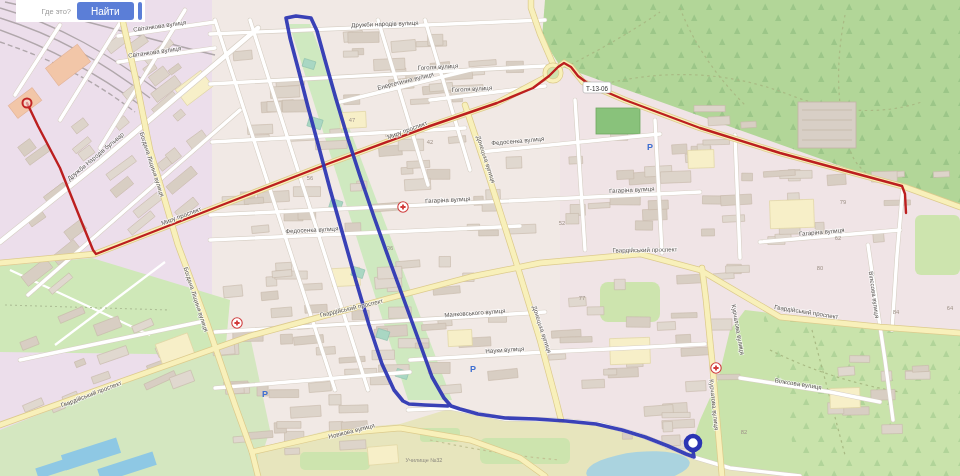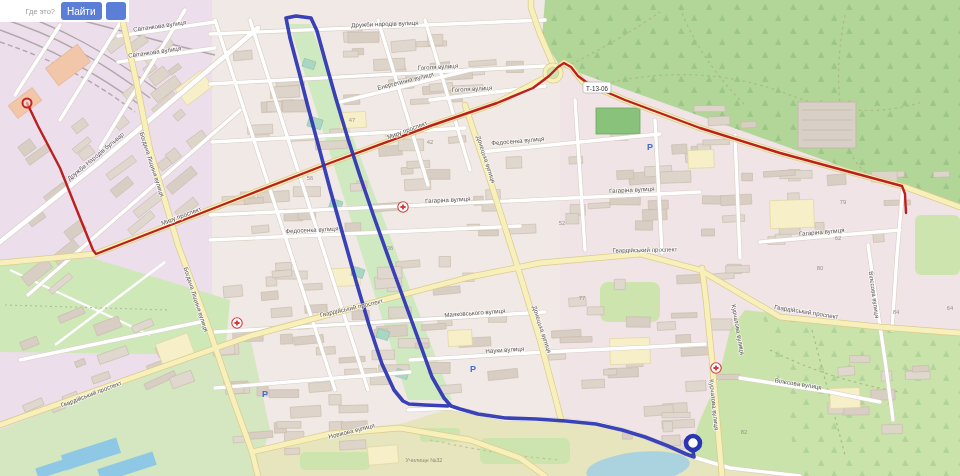--- a/index.html
+++ b/index.html
@@ -14,27 +14,27 @@
   .wf{fill:none;stroke:#ffffff;stroke-width:3.4;stroke-linecap:round;stroke-linejoin:round;}
   .wcb{fill:none;stroke:#d8d0c6;stroke-width:6;stroke-linecap:round;}
   .wfb{fill:none;stroke:#ffffff;stroke-width:4.6;stroke-linecap:round;}
   .street-label{font-size:6.2px;fill:#575350;text-anchor:middle;
     paint-order:stroke;stroke:#ffffff;stroke-width:1.5px;stroke-opacity:.72;}
   .hnum{font-size:5.8px;fill:#a0948a;text-anchor:middle;}
   .area-label{font-size:5.5px;fill:#8d8a80;text-anchor:middle;}
   .ppark{font-size:9px;font-weight:bold;fill:#3f6fd1;text-anchor:middle;}
   .shield-text{font-size:6.3px;fill:#333;text-anchor:middle;}
   
-  .searchbar{position:absolute;left:0;top:0;width:129px;height:22px;background:#fff;
+  .searchbar{position:absolute;left:16px;top:0;width:129px;height:22px;background:#fff;
     display:flex;align-items:center;gap:4px;padding:2px 3px;box-sizing:border-box;z-index:5;}
   .searchbar input{border:none;outline:none;width:50px;height:16px;font-size:7.5px;
     font-family:"Liberation Sans",sans-serif;text-align:right;color:#333;background:transparent;}
   .searchbar input::placeholder{color:#9b9b9b;}
   .btn{background:#5b7ed7;color:#fff;font-size:10px;font-family:"Liberation Sans",sans-serif;
-    border:none;border-radius:3px;height:18px;padding:0 6px;display:flex;align-items:center;
+    border:none;border-radius:3px;height:18px;padding:0 14px;display:flex;align-items:center;
     justify-content:center;cursor:pointer;}
   .btn-icon{width:22px;padding:0;}
 </style>
 </head>
 <body>
 
 <div class="stage">
 <svg id="map" width="960" height="476" viewBox="0 0 960 476">
   <defs>
     <pattern id="treepat" width="28" height="24" patternUnits="userSpaceOnUse">

